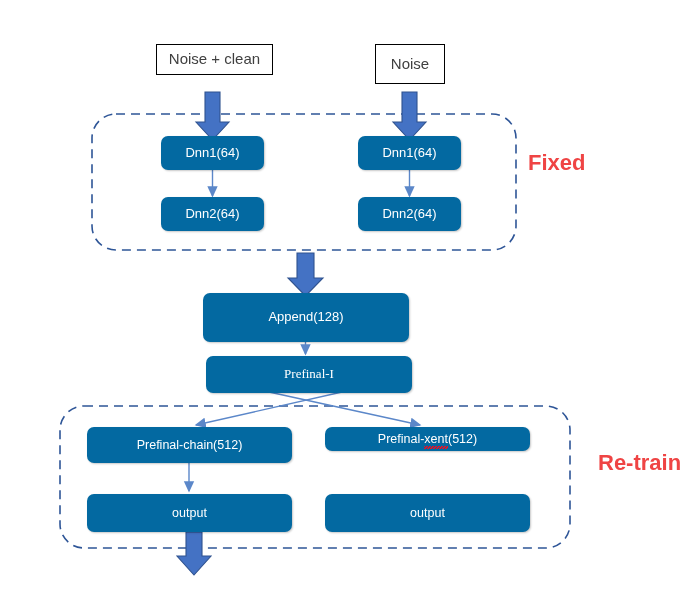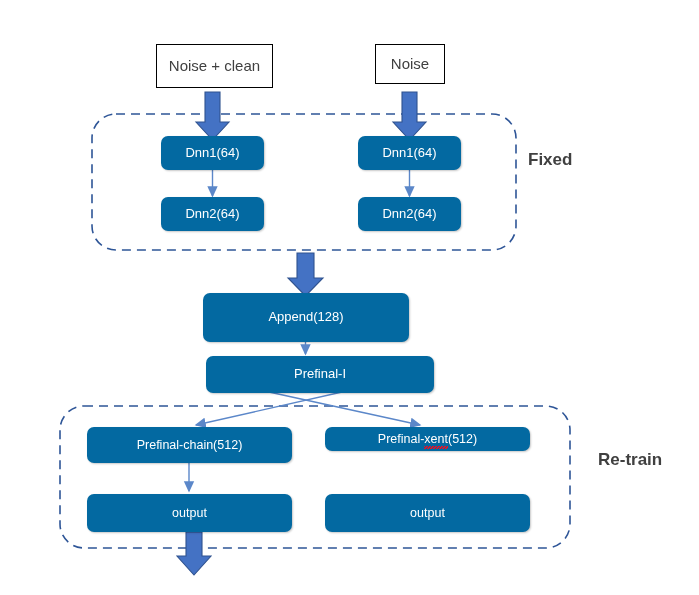--- a/index.html
+++ b/index.html
@@ -73,23 +73,23 @@
     height: 3px;
     background-image:
       repeating-linear-gradient(135deg,
         #e81123 0px, #e81123 1px,
         transparent 1px, transparent 2px);
     background-size: 3px 3px;
   }
   
   .group-label {
     position: absolute;
-    color: #404040;
+    color: #ef4444;
     font-weight: bold;
-    font-size: 17px;
+    font-size: 22px;
     white-space: nowrap;
     z-index: 4;
   }
 </style>
 </head>
 <body>
 
 <div id="canvas">
 
   <svg id="wires" viewBox="0 0 699 595" width="699" height="595">
@@ -117,21 +117,21 @@
 
     <line x1="305.5" y1="327" x2="305.5" y2="354" stroke="#5B87C9" stroke-width="1.4" marker-end="url(#thinHead)"></line>
 
     <line x1="342" y1="392" x2="196" y2="425" stroke="#5B87C9" stroke-width="1.4" marker-end="url(#thinHead)"></line>
 
     <line x1="269" y1="392" x2="420" y2="425" stroke="#5B87C9" stroke-width="1.4" marker-end="url(#thinHead)"></line>
 
     <line x1="189" y1="461" x2="189" y2="491" stroke="#5B87C9" stroke-width="1.4" marker-end="url(#thinHead)"></line>
   </svg>
 
-  <div class="io-box" style="left:156px; top:44px; width:117px; height:44px;">
+  <div class="io-box" style="left:156px; top:44px; width:117px; height:31px;">
     <span>Noise + clean</span>
   </div>
 
   <div class="io-box" style="left:375px; top:44px; width:70px; height:40px;">
     <span>Noise</span>
   </div>
 
   <div class="node" style="left:161px; top:136px; width:103px; height:34px;">
     <span>Dnn1(64)</span>
   </div>
@@ -145,21 +145,21 @@
   </div>
 
   <div class="node" style="left:358px; top:197px; width:103px; height:34px;">
     <span>Dnn2(64)</span>
   </div>
 
   <div class="node wide" style="left:203px; top:293px; width:206px; height:49px;">
     <span>Append(128)</span>
   </div>
 
-  <div class="node wide" style="left:206px; top:356px; width:228px; height:37px;">
+  <div class="node wide" style="left:206px; top:356px; width:206px; height:37px;font-family:Liberation Serif, serif;">
     <span>Prefinal-I</span>
   </div>
 
   <div class="node small" style="left:87px; top:427px; width:205px; height:36px;">
     <span>Prefinal-chain(512)</span>
   </div>
 
   <div class="node small" style="left:325px; top:427px; width:205px; height:24px;">
     <span><span>Prefinal-</span><span class="squiggle">xent</span><span>(512)</span></span>
   </div>

